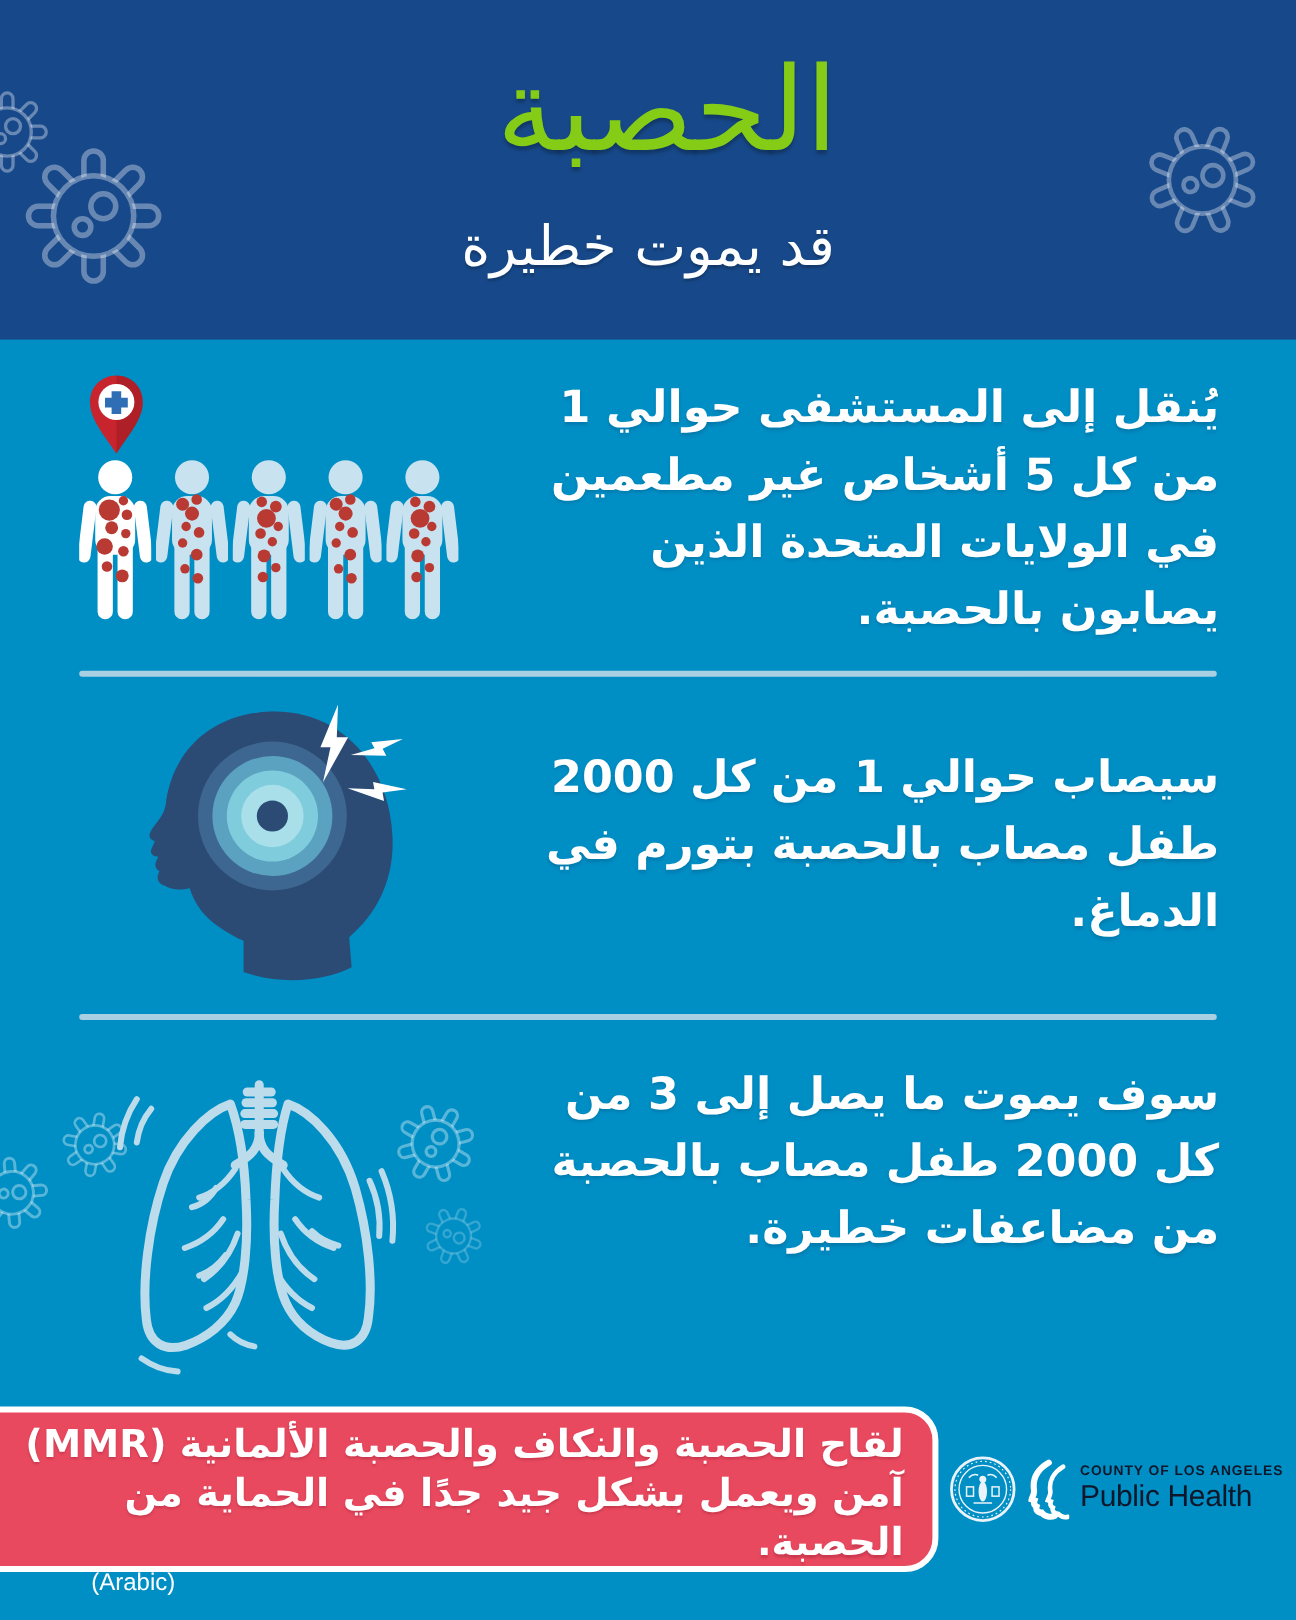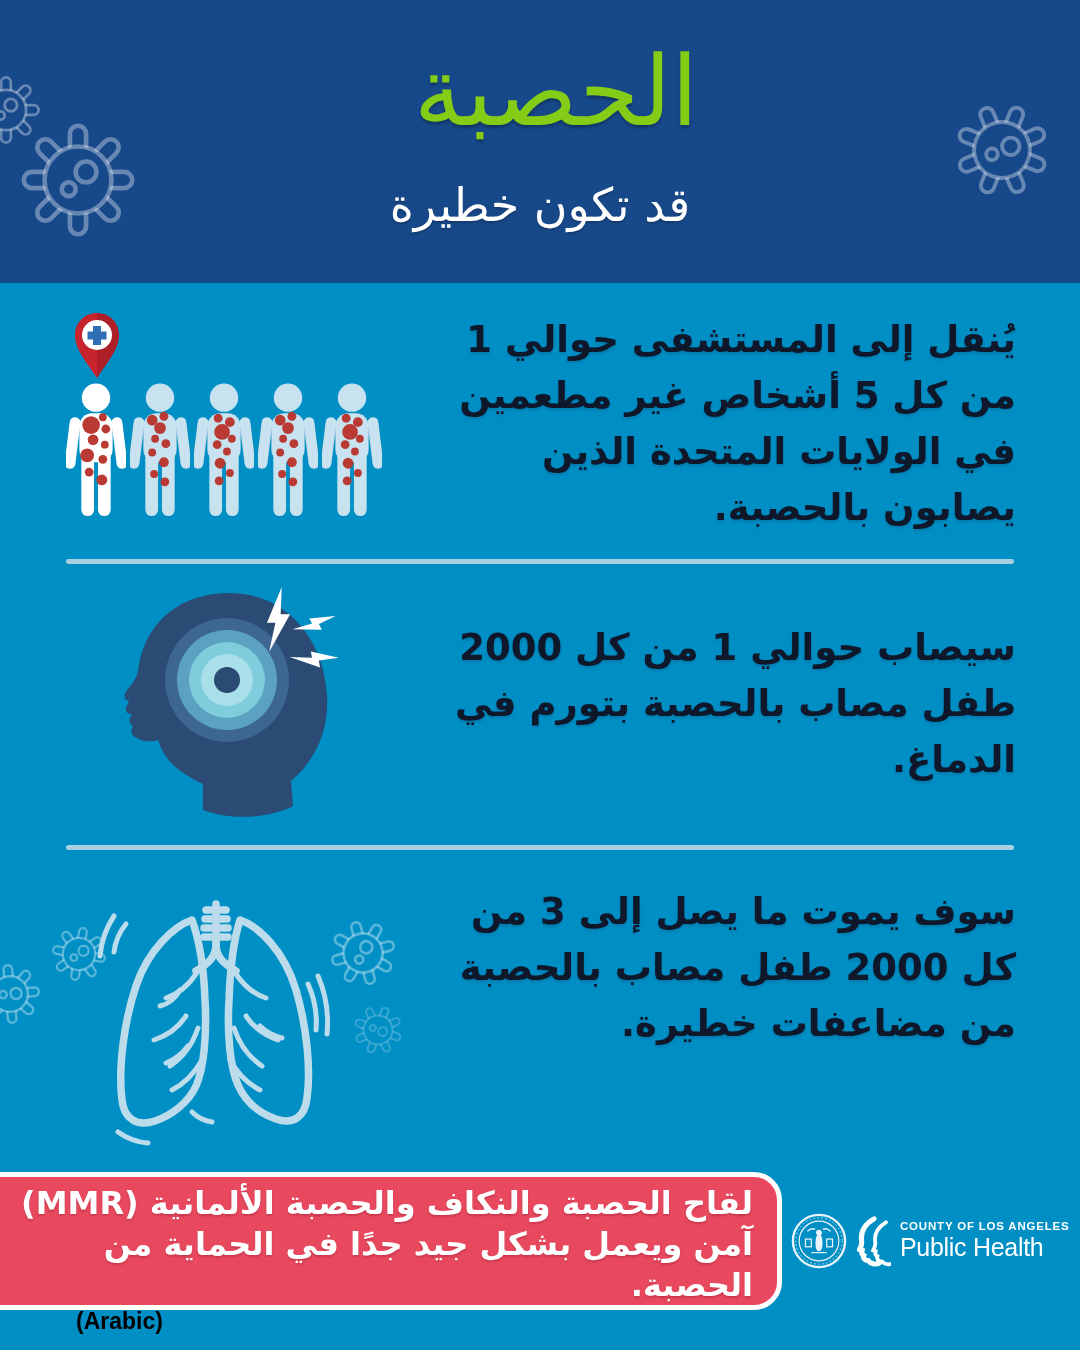--- a/index.html
+++ b/index.html
@@ -19,21 +19,21 @@
     color:#fff; font-size:46px; font-weight:300; letter-spacing:0.42em; line-height:1.2;
     text-shadow:0 2px 2px rgba(0,0,0,0.2); margin:0;
   }
   
   .virus{position:absolute; stroke:var(--virus_stroke); stroke-width:4;}
   .v-header{fill:var(--header_bg);}
   .v-body{fill:var(--body_bg);}
   
   .fact-text{
     position:absolute; right:64px; width:578px; margin:0;
-    color:#0f172a; font-weight:bold; font-size:37px; line-height:56px;
+    color:#ffffff; font-weight:bold; font-size:37px; line-height:56px;
     text-align:right; direction:rtl; text-shadow:0 2px 3px rgba(8,48,88,0.22);
   }
   #fact1{top:312px;}
   #fact2{top:620px;}
   #fact3{top:884px;}
   .divider{position:absolute; left:66px; width:948px; height:5px; border:0; margin:0;
     background:var(--divider); border-radius:3px;}
   #divider1{top:559px;}
   #divider2{top:845px;}
   .pin{position:absolute; left:70px; top:310px;}
@@ -51,25 +51,25 @@
   
   .banner{
     position:absolute; left:-26px; top:1172px; width:808px; height:138px; box-sizing:border-box;
     background:var(--banner_pink); border:5px solid #fff; border-radius:0 28px 28px 0;
   }
   .banner p{
     margin:0; padding:6px 24px 6px 38px; direction:rtl; text-align:right;
     color:#fff; font-weight:bold; font-size:32px; line-height:41px;
     text-shadow:0 2px 2px rgba(120,10,30,0.25);
   }
-  .language-label{position:absolute; left:76px; top:1308px; color:#000000; font-size:23px; font-weight:bold;
+  .language-label{position:absolute; left:76px; top:1308px; color:#ffffff; font-size:20px; font-weight:normal;
     font-family:"Liberation Sans", sans-serif;}
   
   .logos{position:absolute; left:790px; top:1210px; height:62px; display:flex; align-items:center; gap:9px;}
-  .logo-text{display:flex; flex-direction:column; color:#ffffff; font-family:"Liberation Sans", sans-serif;}
+  .logo-text{display:flex; flex-direction:column; color:#0f172a; font-family:"Liberation Sans", sans-serif;}
   .logo-county{font-size:11.5px; letter-spacing:0.8px; text-transform:uppercase; font-weight:bold; white-space:nowrap;}
   .logo-dept{font-size:25px; font-weight:normal; letter-spacing:-0.3px; white-space:nowrap; margin-top:1px;}
 </style>
 </head>
 <body>
 
 <svg width="0" height="0" style="position:absolute">
   <defs>
     <g id="person-shape">
       <circle cx="30" cy="15" r="14.5"></circle>
@@ -135,21 +135,21 @@
     <svg class="virus v-header" style="left:-30px; top:74px; width:72px; height:72px;" viewBox="-52 -52 104 104">
         <use href="#virus-shape"></use>
       </svg>
     <svg class="virus v-header" style="left:18px; top:120px; width:120px; height:120px;" viewBox="-52 -52 104 104">
         <use href="#virus-shape"></use>
       </svg>
     <svg class="virus v-header" style="left:952px; top:100px; width:100px; height:100px;" viewBox="-52 -52 104 104">
         <use href="#virus-shape" transform="rotate(22)"></use>
       </svg>
     <h1 class="title">الحصبة</h1>
-    <h2 class="subtitle">قد تكون خطيرة</h2>
+    <h2 class="subtitle">قد يموت خطيرة</h2>
   </header>
 
   <section>
     <svg class="pin" width="54" height="70" viewBox="0 0 54 70">
       <path d="M27 68 C15 50 5 39 5 25 C5 12 15 3 27 3 C39 3 49 12 49 25 C49 39 39 50 27 68 Z" style="fill:var(--pin_red)"></path>
       <path d="M27 3 C39 3 49 12 49 25 C49 39 39 50 27 68 L27 3 Z" fill="rgba(0,0,0,0.13)"></path>
       <circle cx="27" cy="25" r="15" fill="#fff"></circle>
       <path d="M23 16 h8 v5.5 h5.5 v8 h-5.5 v5.5 h-8 v-5.5 h-5.5 v-8 h5.5 Z" style="fill:var(--cross_blue)"></path>
     </svg>
     <div class="people">

